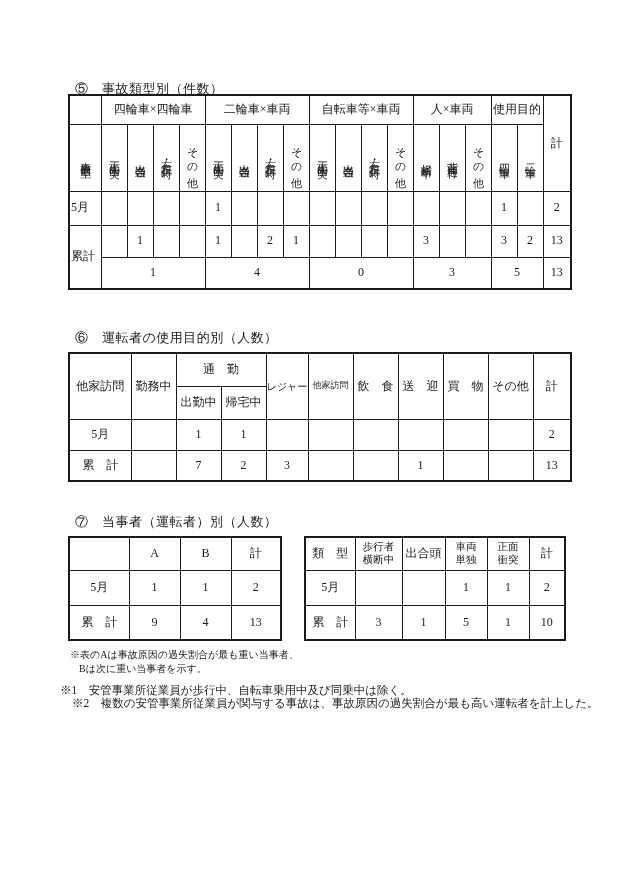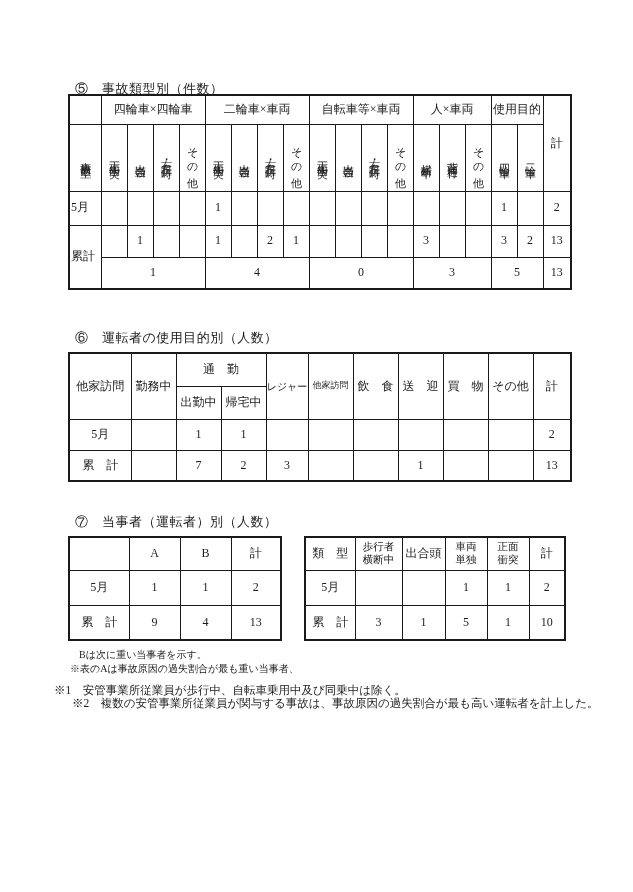--- a/index.html
+++ b/index.html
@@ -219,22 +219,22 @@
     <tr class="rh35">
       <td>累　計</td>
       <td>9</td>
       <td>4</td>
       <td>13</td>
     </tr>
   </tbody>
     </table>
 
   <div class="note" style="left:70px;top:648px">
+    <div>※表のAは事故原因の過失割合が最も重い当事者、</div>
     <div style="padding-left:9px">Bは次に重い当事者を示す。</div>
-    <div>※表のAは事故原因の過失割合が最も重い当事者、</div>
   </div>
 
 
   <table class="t" style="left:304px;top:536px;width:260px">
     <colgroup>
       <col style="width:50px">
         <col style="width:47px">
         <col style="width:43px">
       <col style="width:42px">
         <col style="width:42px">
@@ -270,16 +270,16 @@
       <td>累　計</td>
       <td>3</td>
       <td>1</td>
       <td>5</td>
       <td>1</td>
       <td>10</td>
     </tr>
   </tbody>
     </table>
 
-  <div class="foot" style="left:54px;top:684px">※1　安管事業所従業員が歩行中、自転車乗用中及び同乗中は除く。</div>
+  <div class="foot" style="left:60px;top:684px">※1　安管事業所従業員が歩行中、自転車乗用中及び同乗中は除く。</div>
   <div class="foot" style="left:72px;top:697px">※2　複数の安管事業所従業員が関与する事故は、事故原因の過失割合が最も高い運転者を計上した。</div>
 
 </div>
 
 </body></html>

